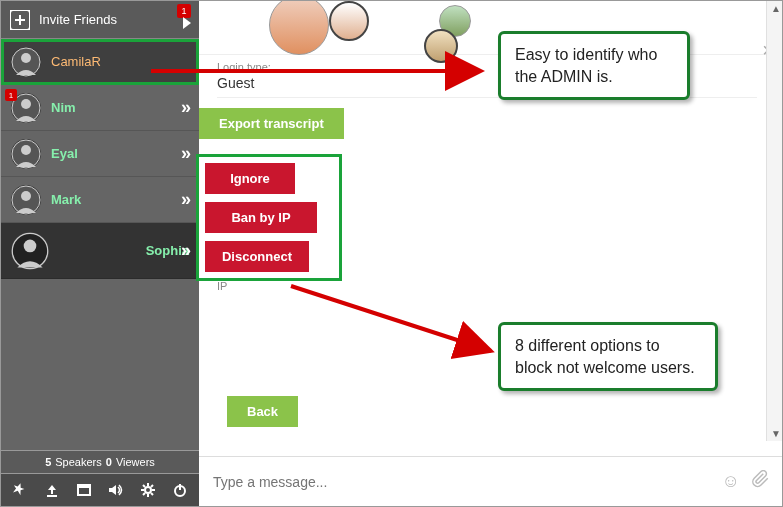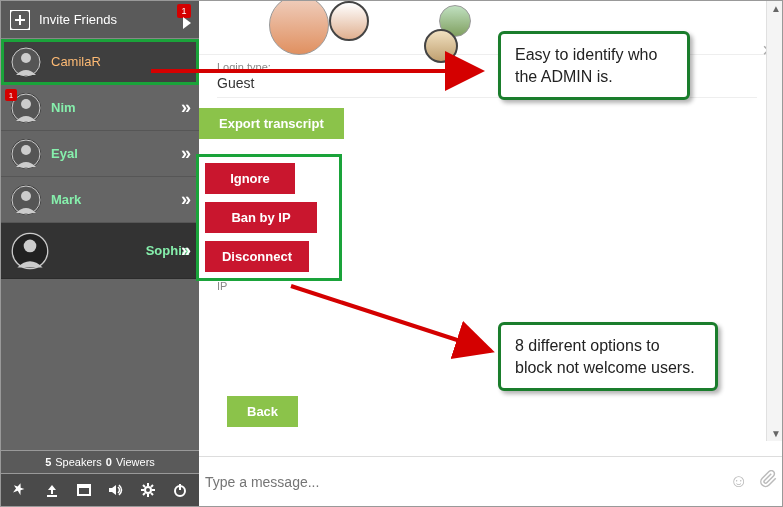--- a/index.html
+++ b/index.html
@@ -49,21 +49,21 @@
   .ip-line { color:#888; font-size:11px; padding:2px 18px; }
 
   .btn { display:inline-block; color:#fff; padding:8px 20px; margin:4px 0; border:none; cursor:pointer; font-size:13px; font-weight:bold; }
   .btn-green { background:#8bc34a; }
   .btn-red { background:#c9162e; padding:8px 16px; }
   .btn-stack { display:flex; flex-direction:column; gap:8px; padding: 0 0; align-items:flex-start; }
   .red-group { outline:3px solid #1aa33a; padding:6px; margin-top:6px; display:flex; flex-direction:column; gap:8px; width:140px; }
   .red-group .btn { margin:0; }
   .back-row { position:absolute; left:28px; bottom:75px; }
 
-  .composer { position:absolute; left:0; bottom:0; width:100%; height:50px; border-top:1px solid #ddd; display:flex; align-items:center; padding:0 6px; }
+  .composer { position:absolute; left:0; bottom:0; width:100%; height:50px; border-top:1px solid #ddd; display:flex; align-items:center; padding:0 14px; }
   .composer input { flex:1; border:none; outline:none; font-size:14px; color:#666; }
   .composer .cico { color:#bbb; font-size:18px; margin-left:12px; cursor:pointer; }
 
   
   .callout { position:absolute; border:3px solid #1a7d2c; background:#fff; color:#222; padding:10px 14px; border-radius:6px; font-size:16px; line-height:1.35; box-shadow: 3px 3px 4px rgba(0,0,0,0.3); }
   .callout.c1 { left:497px; top:30px; width:192px; }
   .callout.c2 { left:497px; top:321px; width:220px; }
 
   svg.arrow { position:absolute; overflow:visible; }
 

